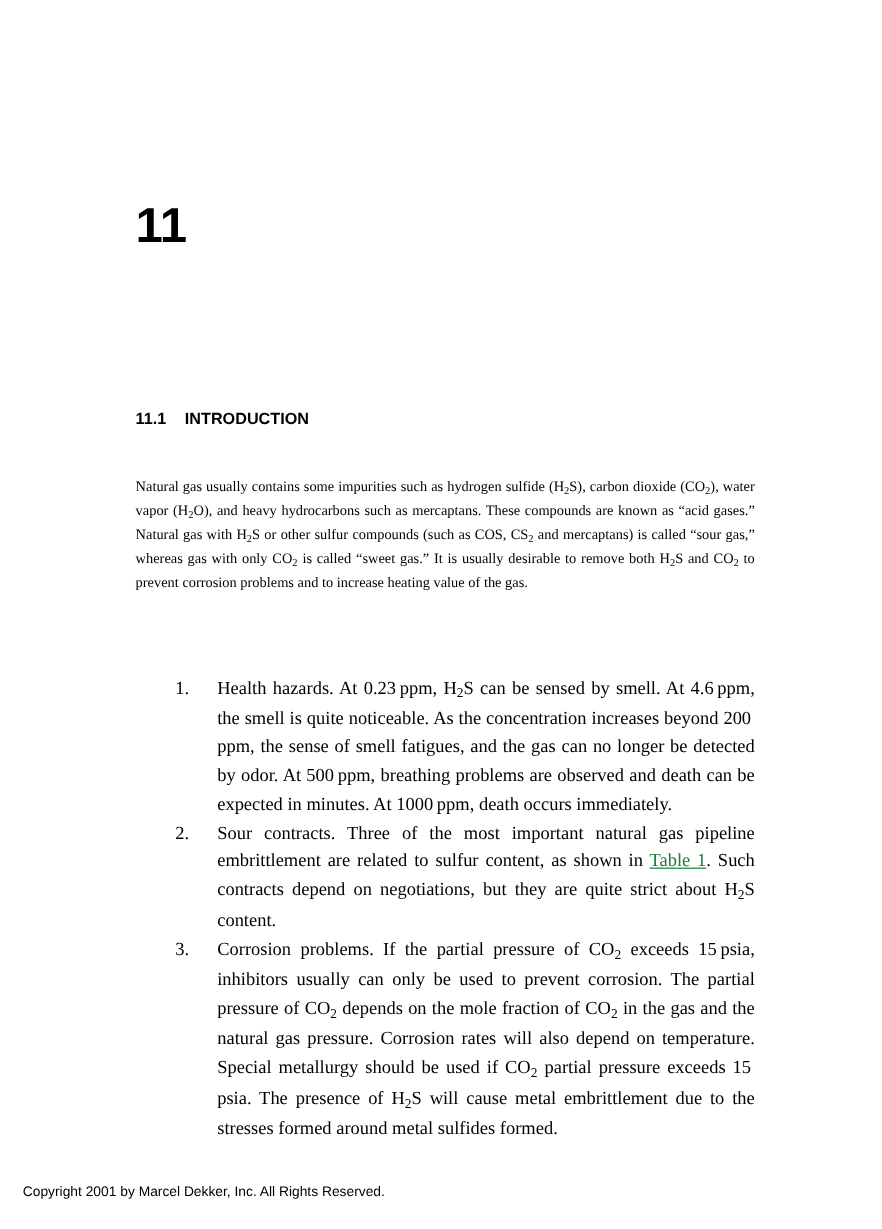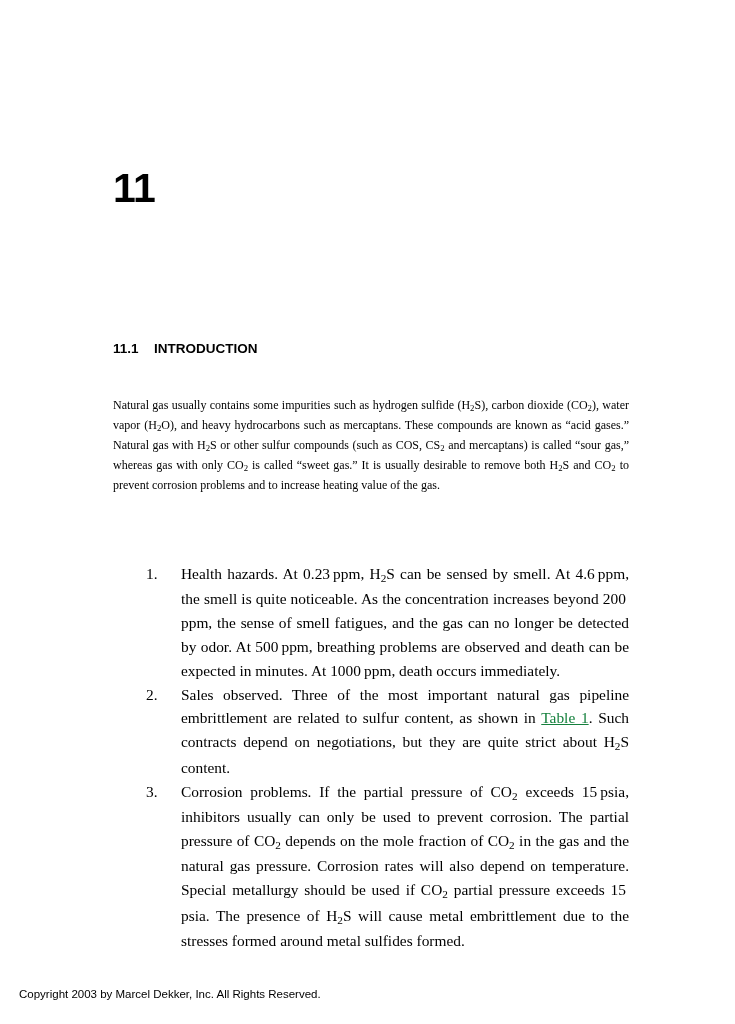--- a/index.html
+++ b/index.html
@@ -125,25 +125,25 @@
 
   <div class="list">
 
     <div class="list-item">
       <span class="marker">1.</span>
       <b>Health hazards.</b><span> At 0.23 ppm, H</span><sub>2</sub><span>S can be sensed by smell. At 4.6 ppm, the smell is quite noticeable. As the concentration increases beyond 200 ppm, the sense of smell fatigues, and the gas can no longer be detected by odor. At 500 ppm, breathing problems are observed and death can be expected in minutes. At 1000 ppm, death occurs immediately.</span>
     </div>
 
     <div class="list-item">
       <span class="marker">2.</span>
-      <b>Sales observed.</b><span> Three of the most important natural gas pipeline embrittlement are related to sulfur content, as shown in </span><a class="link" href="#">Table 1</a><span>. Such contracts depend on negotiations, but they are quite strict about H</span><sub>2</sub><span>S content.</span>
+      <b>Sour contracts.</b><span> Three of the most important natural gas pipeline embrittlement are related to sulfur content, as shown in </span><a class="link" href="#">Table 1</a><span>. Such contracts depend on negotiations, but they are quite strict about H</span><sub>2</sub><span>S content.</span>
     </div>
 
     <div class="list-item">
       <span class="marker">3.</span>
       <b>Corrosion problems.</b><span> If the partial pressure of CO</span><sub>2</sub><span> exceeds 15 psia, inhibitors usually can only be used to prevent corrosion. The partial pressure of CO</span><sub>2</sub><span> depends on the mole fraction of CO</span><sub>2</sub><span> in the gas and the natural gas pressure. Corrosion rates will also depend on temperature. Special metallurgy should be used if CO</span><sub>2</sub><span> partial pressure exceeds 15 psia. The presence of H</span><sub>2</sub><span>S will cause metal embrittlement due to the stresses formed around metal sulfides formed.</span>
     </div>
 
   </div>
 
-  <div class="footer">Copyright 2003 by Marcel Dekker, Inc. All Rights Reserved.</div>
+  <div class="footer">Copyright 2001 by Marcel Dekker, Inc. All Rights Reserved.</div>
 
 </div>
 
 </body></html>

